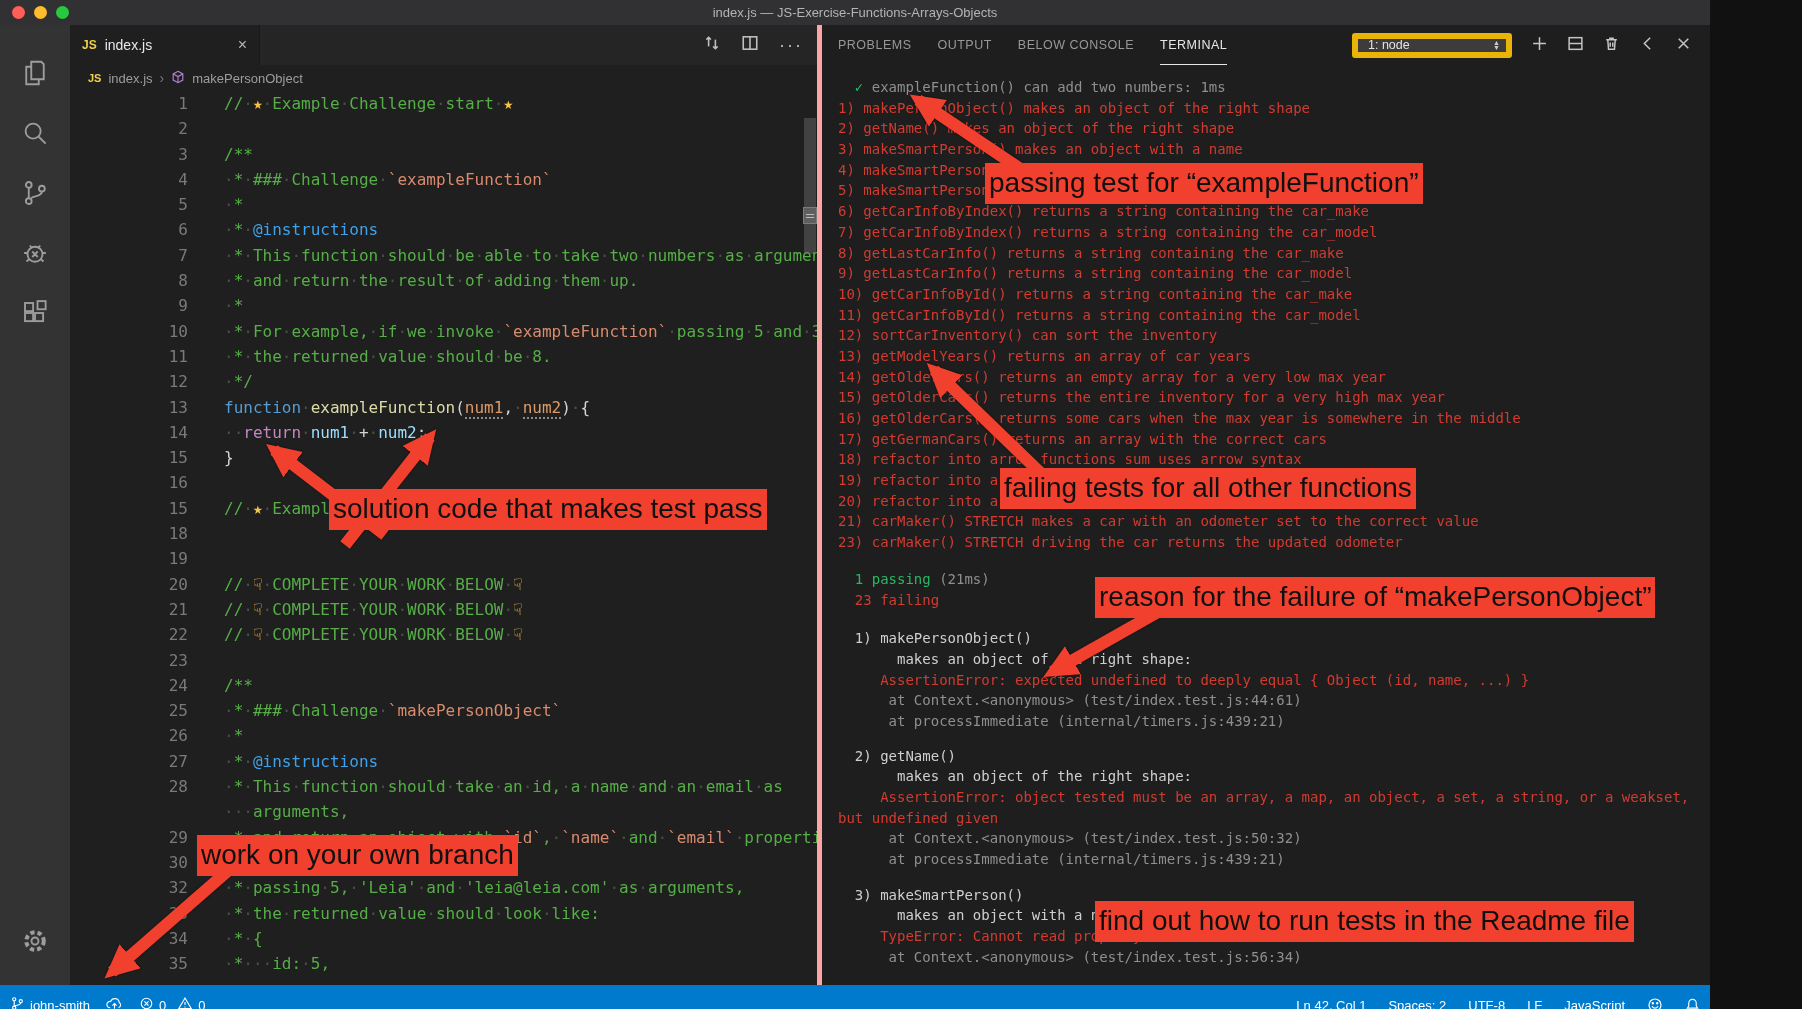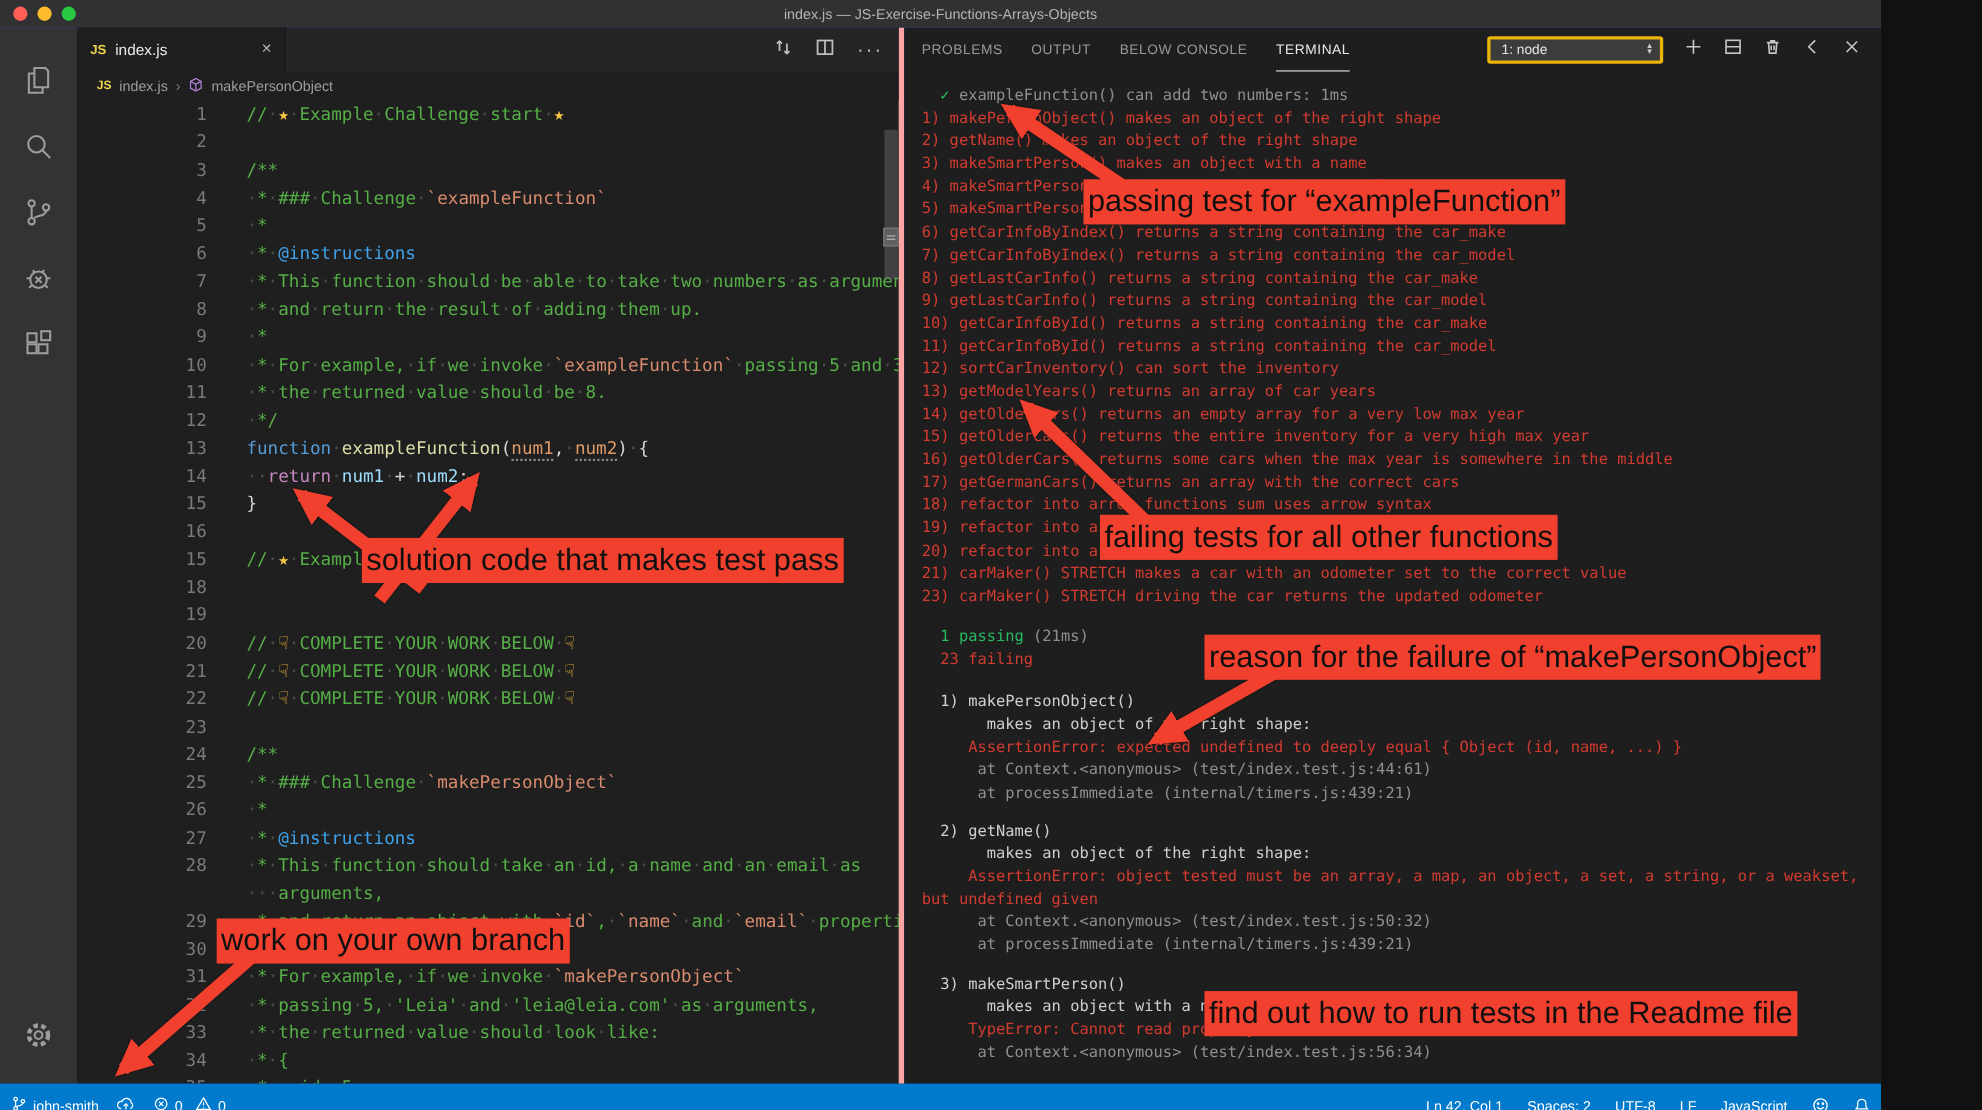--- a/index.html
+++ b/index.html
@@ -50,21 +50,21 @@
   .esb-grip { position:absolute; right:0; top:116px; width:14px; height:17px; background:#5f5f5f; border:1px solid #7c7c7c;
     display:flex; flex-direction:column; justify-content:center; gap:2px; align-items:center; }
   .esb-grip i { display:block; width:8px; height:1px; background:#bdbdbd; }
 
   
   .panel { flex:1; display:flex; flex-direction:column; background:#1e1e1e; }
   .panel-tabbar { height:40px; display:flex; align-items:center; padding-left:16px; }
   .ptab { color:#989898; font-size:12.5px; letter-spacing:0.5px; margin-right:26px; height:40px; display:flex; align-items:center; cursor:pointer; }
   .ptab.active { color:#e7e7e7; border-bottom:1px solid #e7e7e7; }
   .panel-actions { margin-left:auto; display:flex; align-items:center; gap:19px; padding-right:18px; }
-  .shellselect { width:160px; height:25px; background:#3c3c3c; border:3px solid #eab308; border-radius:3px;
+  .shellselect { width:160px; height:25px; background:#3c3c3c; border:6px solid #eab308; border-radius:3px;
     color:#e3e3e3; font-size:12.5px; display:flex; align-items:center; padding:0 6px 0 10px; cursor:pointer; }
   .shellselect .lbl { flex:1; }
   .stepper { display:flex; flex-direction:column; line-height:5px; font-size:7px; color:#cfcfcf; }
   .pa-icon svg { stroke:#c5c5c5; fill:none; stroke-width:1.4; }
 
   .terminal { flex:1; overflow:hidden; padding:12px 0 0 16px; font-family:"DejaVu Sans Mono","Liberation Mono",monospace;
     font-size:14px; }
   .tline { height:20.7px; line-height:20.7px; white-space:pre; }
   .t-red{color:#d23b30} .t-dim{color:#8f8f8f} .t-lt{color:#cfcfcf}
   .t-grn{color:#27b960} .t-ok{color:#23c268}
@@ -208,21 +208,20 @@
           <div class="code-row"><span class="ln">22</span><span class="lc"><span class="tk-cm">//<span class="ws">·</span></span><span class="tk-pt">☟</span><span class="tk-cm"><span class="ws">·</span>COMPLETE<span class="ws">·</span>YOUR<span class="ws">·</span>WORK<span class="ws">·</span>BELOW<span class="ws">·</span></span><span class="tk-pt">☟</span></span></div>
           <div class="code-row"><span class="ln">23</span><span class="lc"></span></div>
           <div class="code-row"><span class="ln">24</span><span class="lc"><span class="tk-cm">/**</span></span></div>
           <div class="code-row"><span class="ln">25</span><span class="lc"><span class="tk-cm"><span class="ws">·</span>*<span class="ws">·</span>###<span class="ws">·</span>Challenge<span class="ws">·</span></span><span class="tk-ic">`makePersonObject`</span></span></div>
           <div class="code-row"><span class="ln">26</span><span class="lc"><span class="tk-cm"><span class="ws">·</span>*</span></span></div>
           <div class="code-row"><span class="ln">27</span><span class="lc"><span class="tk-cm"><span class="ws">·</span>*<span class="ws">·</span></span><span class="tk-tg">@instructions</span></span></div>
           <div class="code-row"><span class="ln">28</span><span class="lc"><span class="tk-cm"><span class="ws">·</span>*<span class="ws">·</span>This<span class="ws">·</span>function<span class="ws">·</span>should<span class="ws">·</span>take<span class="ws">·</span>an<span class="ws">·</span>id,<span class="ws">·</span>a<span class="ws">·</span>name<span class="ws">·</span>and<span class="ws">·</span>an<span class="ws">·</span>email<span class="ws">·</span>as</span></span></div>
           <div class="code-row"><span class="ln"></span><span class="lc"><span class="tk-cm"><span class="ws">·</span><span class="ws">·</span><span class="ws">·</span>arguments,</span></span></div>
           <div class="code-row"><span class="ln">29</span><span class="lc"><span class="tk-cm"><span class="ws">·</span>*<span class="ws">·</span>and<span class="ws">·</span>return<span class="ws">·</span>an<span class="ws">·</span>object<span class="ws">·</span>with<span class="ws">·</span></span><span class="tk-ic">`id`</span><span class="tk-cm">,<span class="ws">·</span></span><span class="tk-ic">`name`</span><span class="tk-cm"><span class="ws">·</span>and<span class="ws">·</span></span><span class="tk-ic">`email`</span><span class="tk-cm"><span class="ws">·</span>properties.</span></span></div>
           <div class="code-row"><span class="ln">30</span><span class="lc"><span class="tk-cm"><span class="ws">·</span>*</span></span></div>
-          <div class="code-row"><span class="ln">31</span><span class="lc"><span class="tk-cm"><span class="ws">·</span>*<span class="ws">·</span>For<span class="ws">·</span>example,<span class="ws">·</span>if<span class="ws">·</span>we<span class="ws">·</span>invoke<span class="ws">·</span></span><span class="tk-ic">`makePersonObject`</span></span></div>
           <div class="code-row"><span class="ln">32</span><span class="lc"><span class="tk-cm"><span class="ws">·</span>*<span class="ws">·</span>passing<span class="ws">·</span>5,<span class="ws">·</span>'Leia'<span class="ws">·</span>and<span class="ws">·</span>'leia@leia.com'<span class="ws">·</span>as<span class="ws">·</span>arguments,</span></span></div>
           <div class="code-row"><span class="ln">33</span><span class="lc"><span class="tk-cm"><span class="ws">·</span>*<span class="ws">·</span>the<span class="ws">·</span>returned<span class="ws">·</span>value<span class="ws">·</span>should<span class="ws">·</span>look<span class="ws">·</span>like:</span></span></div>
           <div class="code-row"><span class="ln">34</span><span class="lc"><span class="tk-cm"><span class="ws">·</span>*<span class="ws">·</span>{</span></span></div>
           <div class="code-row"><span class="ln">35</span><span class="lc"><span class="tk-cm"><span class="ws">·</span>*<span class="ws">·</span><span class="ws">·</span><span class="ws">·</span>id:<span class="ws">·</span>5,</span></span></div>
           <div class="esb-thumb"></div>
           <div class="esb-grip">
             <i></i>
             <i></i>
           </div>
         </div>

